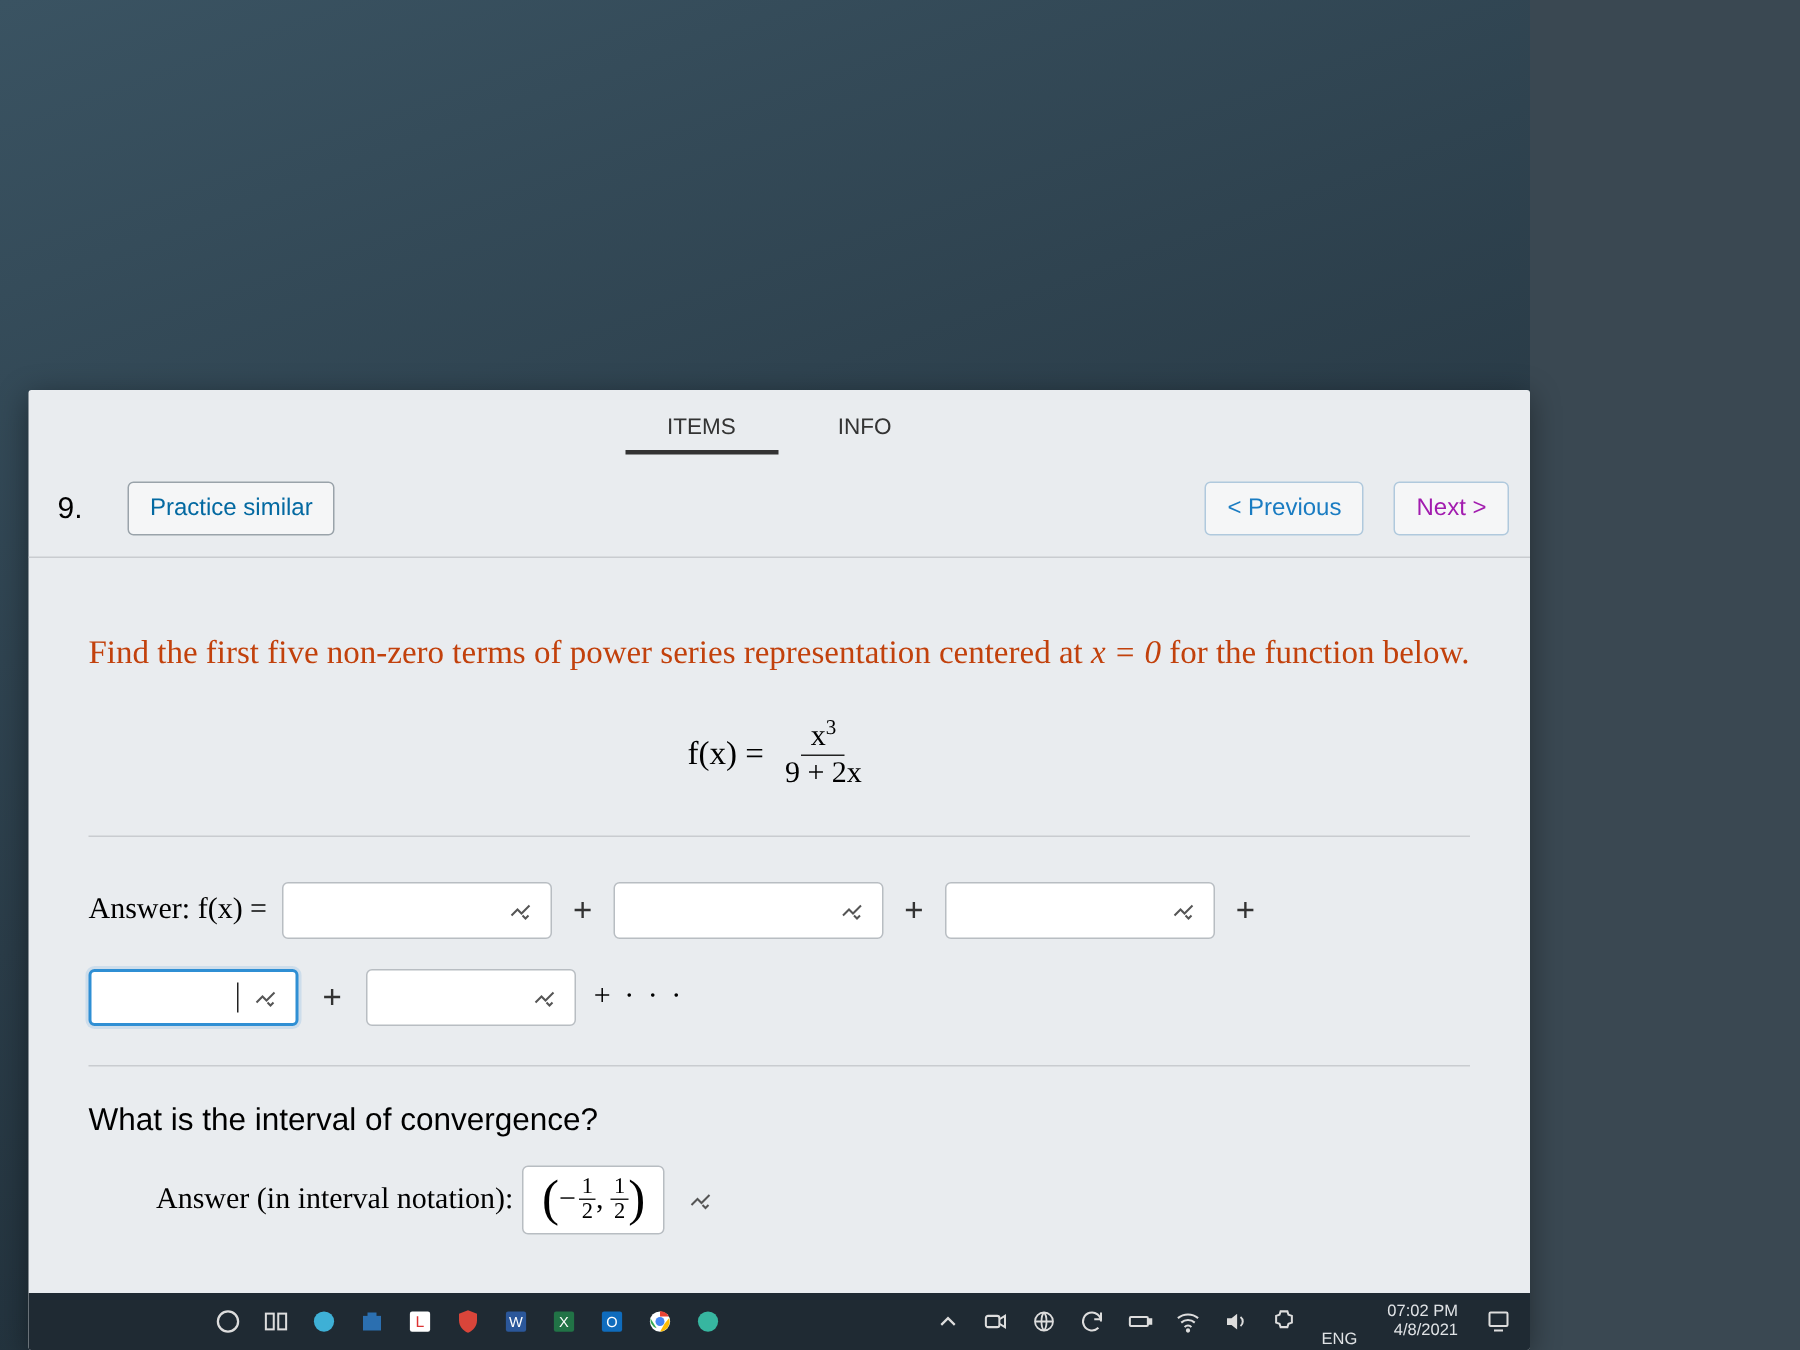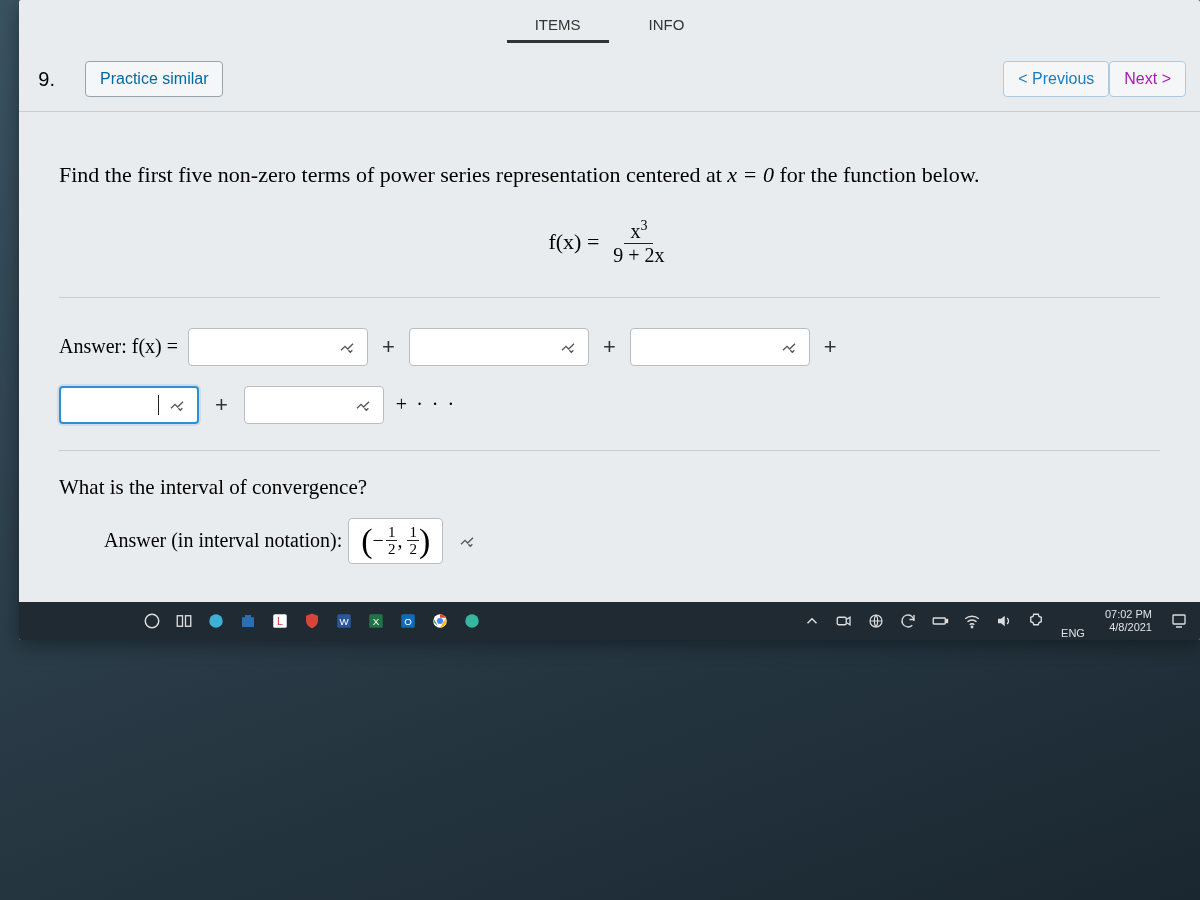--- a/index.html
+++ b/index.html
@@ -1,20 +1,20 @@
 <!DOCTYPE html>
 <html><head>
 <meta charset="utf-8">
 <style>
   * { box-sizing: border-box; margin: 0; padding: 0; }
   html, body { width: 1200px; height: 900px; overflow: hidden; font-family: Arial, Helvetica, sans-serif; background: #3a4852; }
   .photo-frame {
-    width: 1200px; height: 900px;
+    width: 1020px; height: 900px;
     background: linear-gradient(160deg, #3a5362 0%, #2a3c48 50%, #1a2730 100%);
-    display: flex; align-items: flex-start; justify-content: center; padding-left: 19px;
+    display: flex; align-items: flex-end; justify-content: center; padding-left: 19px;
   }
   .screen {
     width: 1196px; height: 640px;
     margin-top: 0;
     background: #e9ecef;
     border-radius: 2px;
     box-shadow: 0 4px 20px rgba(0,0,0,0.4);
     position: relative;
     overflow: hidden;
   }
@@ -37,24 +37,24 @@
   }
   .hdr-left { display: flex; align-items: center; gap: 30px; }
   .qnum { font-size: 20px; width: 36px; text-align: right; }
   .btn {
     border: 1px solid #9aa3aa; background: #f5f6f7;
     border-radius: 4px; padding: 8px 14px;
     font-size: 16px; color: #0369a1; cursor: pointer;
   }
   .btn.prev { color: #1a7cc2; border-color: #b0c9dd; }
   .btn.next { color: #a21caf; border-color: #b0c9dd; }
-  .hdr-right { display: flex; gap: 0; padding-right: 4px; }
+  .hdr-right { display: flex; gap: 20px; padding-right: 4px; }
   
   .body { padding: 50px 40px 20px 40px; }
-  .prompt { font-family: Georgia, 'Times New Roman', serif; font-size: 22px; color: #000000; }
+  .prompt { font-family: Georgia, 'Times New Roman', serif; font-size: 22px; color: #c2410c; }
   .prompt .math-i { font-style: italic; }
   .formula {
     font-family: Georgia, 'Times New Roman', serif;
     font-size: 22px; text-align: center;
     margin: 30px 0 30px 0;
     display: flex; justify-content: center; align-items: center; gap: 8px;
   }
   .frac { display: inline-flex; flex-direction: column; align-items: center; vertical-align: middle; font-size: 20px; }
   .frac .num { border-bottom: 1.5px solid #222; padding: 0 6px; }
   .frac .den { padding: 0 6px; }
@@ -93,21 +93,21 @@
     font-family: Arial; font-size: 22px; color: #333; padding: 0 4px;
     user-select: none;
   }
   .ans-row2 {
     display: flex; align-items: center; gap: 12px;
     margin-bottom: 4px;
   }
   .fld.sm { min-width: 140px; }
   .dots { font-family: Georgia, serif; font-size: 20px; letter-spacing: 2px; }
   hr.sep2 { border: none; border-top: 1px solid #c9ccd0; margin: 26px 0 24px 0; }
-  .q2 { font-family: Liberation Serif, serif; font-size: 21px; margin-bottom: 18px; }
+  .q2 { font-family: Liberation Sans, sans-serif; font-size: 21px; margin-bottom: 18px; }
   .ans2 { display: flex; align-items: center; gap: 6px; font-family: Georgia, serif; font-size: 20px; margin-left: 45px; }
   .interval-box {
     border: 1px solid #b8bdc2; background: #fff; border-radius: 4px;
     padding: 4px 12px; display: inline-flex; align-items: center;
     height: 46px;
   }
   .bigparen { font-size: 34px; font-family: Georgia, serif; line-height: 1; }
   .frac2 { display: inline-flex; flex-direction: column; align-items: center; font-size: 15px; line-height: 1.1; }
   .frac2 .n { border-bottom: 1px solid #222; padding: 0 2px; }
   .frac2 .d { padding: 0 2px; }

